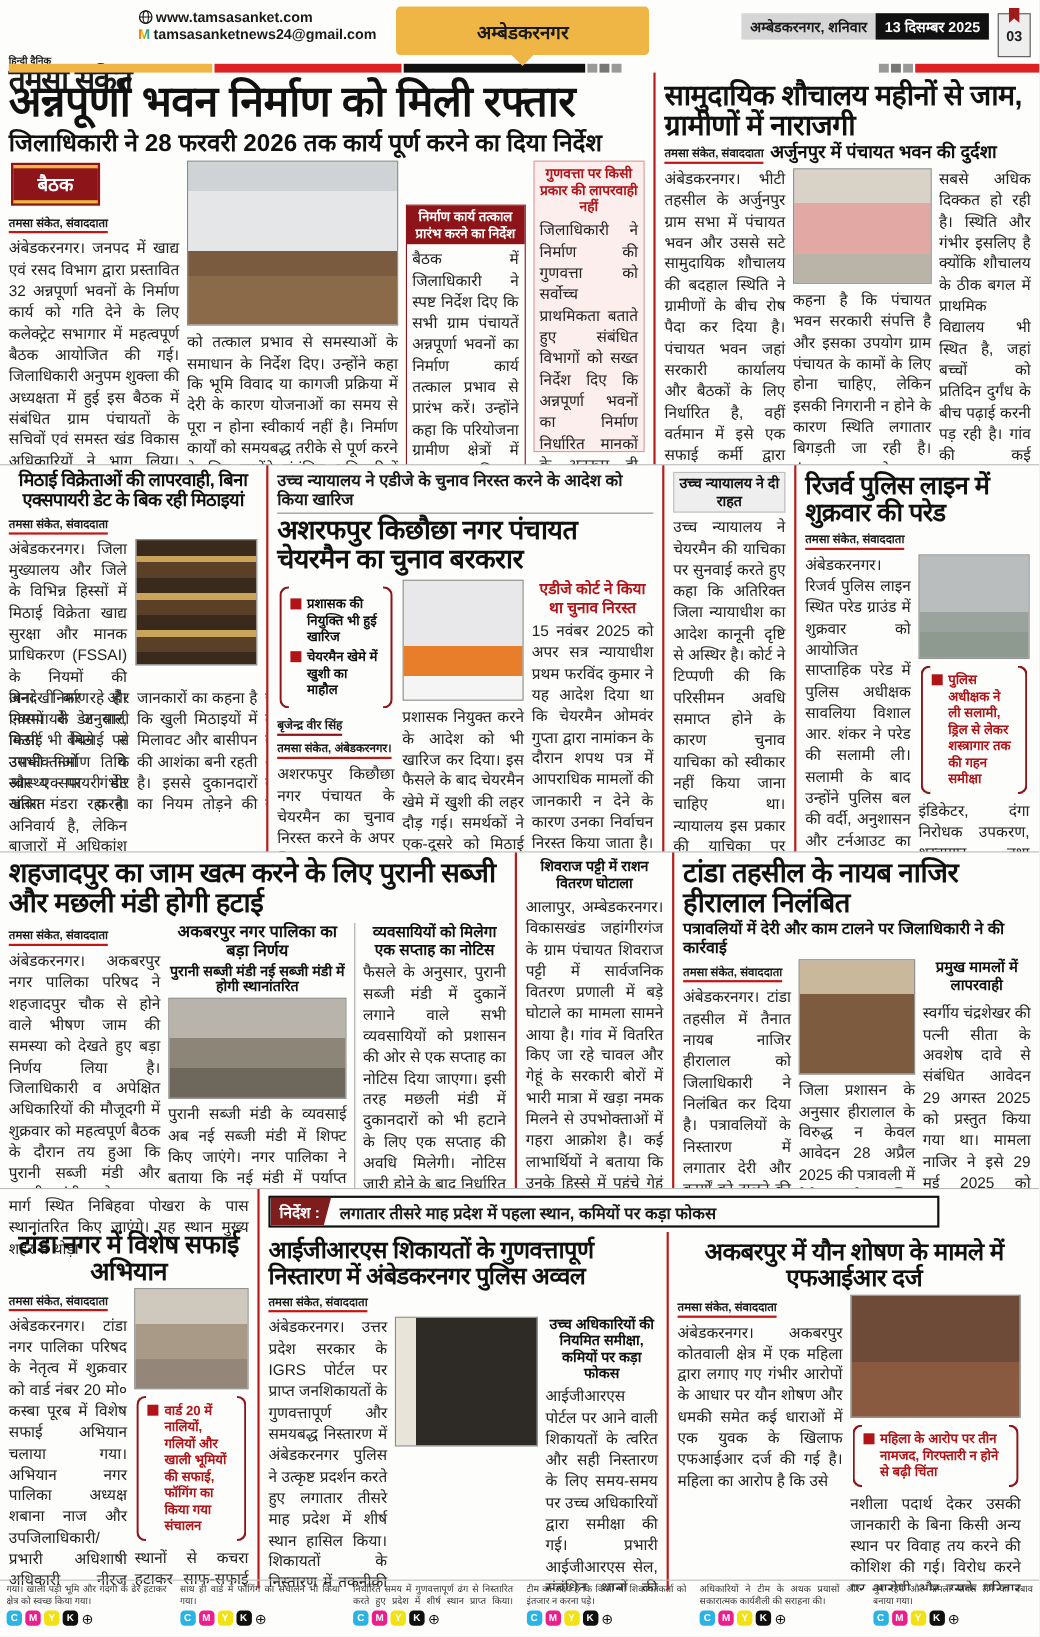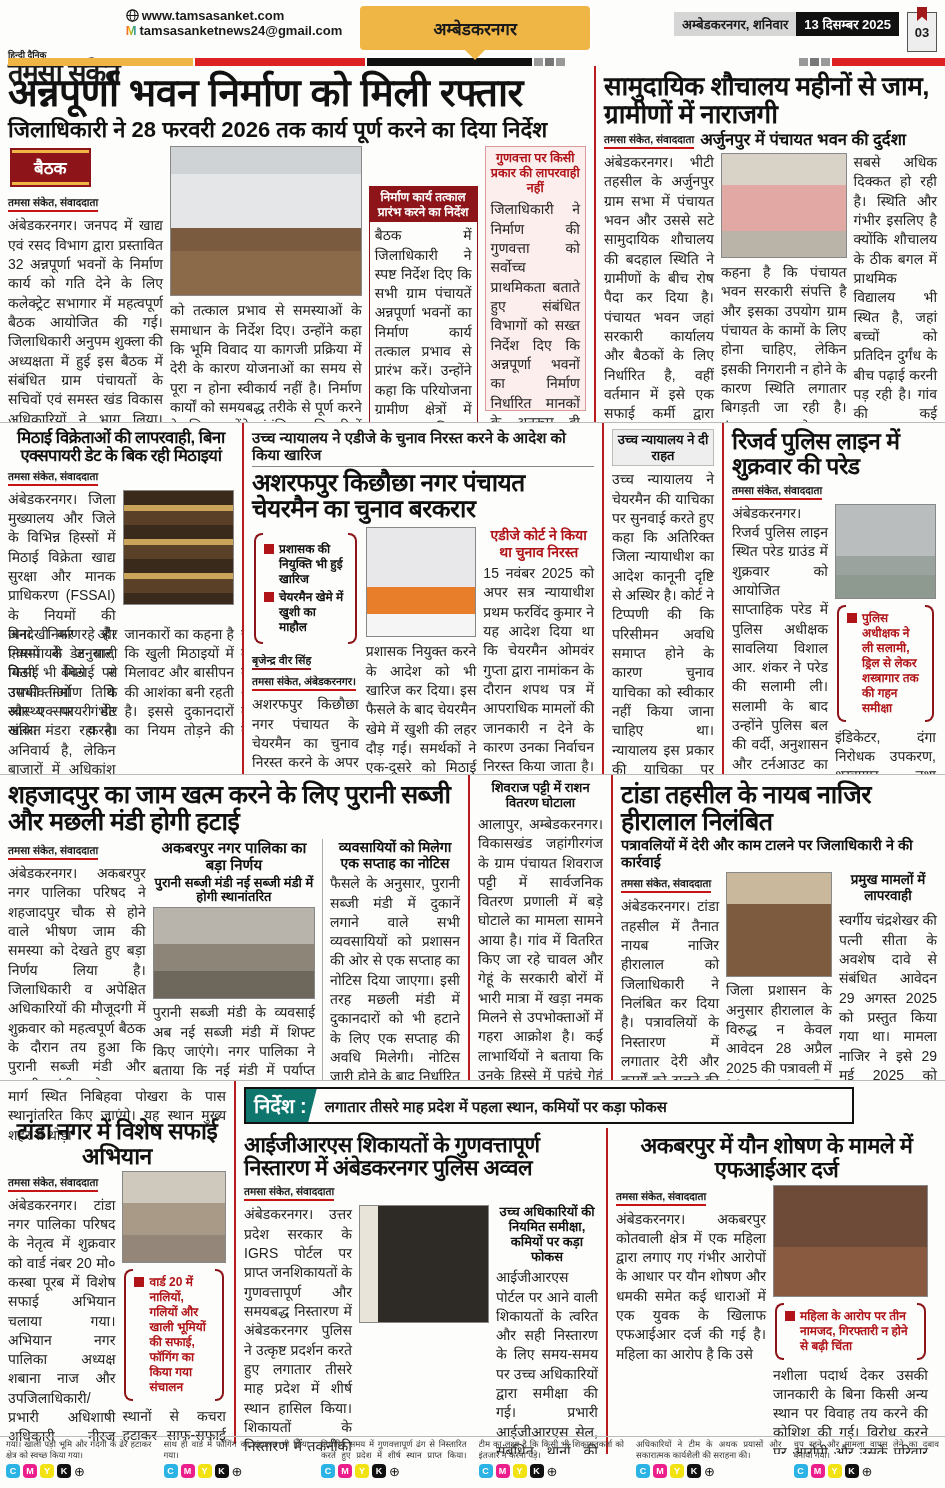--- a/index.html
+++ b/index.html
@@ -53,21 +53,21 @@
   .bracket-box::before,.bracket-box::after { content:""; position:absolute; top:0; bottom:0; width:7px; border:2.5px solid #8d1418; }
   .bracket-box::before { left:0; border-right:none; border-radius:8px 0 0 8px; }
   .bracket-box::after { right:0; border-left:none; border-radius:0 8px 8px 0; }
   .bracket-line { display:flex; gap:5px; font-size:12px; font-weight:900; color:#b01418; line-height:1.25; }
   .sq { flex:0 0 10px; width:10px; height:10px; background:#b01418; margin-top:2px; }
   .bullet-item { display:flex; gap:5px; font-size:12px; font-weight:900; color:#111; line-height:1.25; margin:3px 0; }
   .author { font-weight:900; font-size:11px; border-bottom:2px solid #8d1418; display:inline-block; padding-bottom:1px; }
   .kicker { font-weight:900; font-size:15px; border-bottom:1.5px solid #888; padding-bottom:2px; margin-bottom:3px; line-height:1.15; }
   
   .strip { display:flex; align-items:center; border:2px solid #111; margin:2px 0 4px 0; width:88%; }
-  .strip-tag { background:#0f766e; color:#fff; font-weight:900; font-size:20px; padding:3px 10px 3px 8px; clip-path:polygon(0 0,100% 0,88% 100%,0 100%); }
+  .strip-tag { background:#7f1d1d; color:#fff; font-weight:900; font-size:14px; padding:3px 10px 3px 8px; clip-path:polygon(0 0,100% 0,88% 100%,0 100%); }
   .strip-text { font-weight:900; font-size:15px; padding:0 8px; white-space:nowrap; overflow:hidden; }
   
   #footer { position:absolute; left:0; right:0; bottom:0; height:52px; display:flex; border-top:1px solid #bbb; }
   .fcol { flex:1; padding:2px 6px; overflow:hidden; }
   .ffrag { font-size:8.5px; line-height:1.3; text-align:justify; color:#333; height:22px; overflow:hidden; }
   .chips { display:flex; gap:3px; align-items:center; margin-top:3px; }
   .chip { width:14px; height:14px; border-radius:4px; color:#fff; font-size:9px; font-weight:900; display:flex; align-items:center; justify-content:center; }
   .chip.c { background:#2bb3e5; } .chip.m { background:#ec1e8c; } .chip.y { background:#f3e211; } .chip.k { background:#101010; }
   .regmark { font-size:13px; color:#111; line-height:1; }
   

